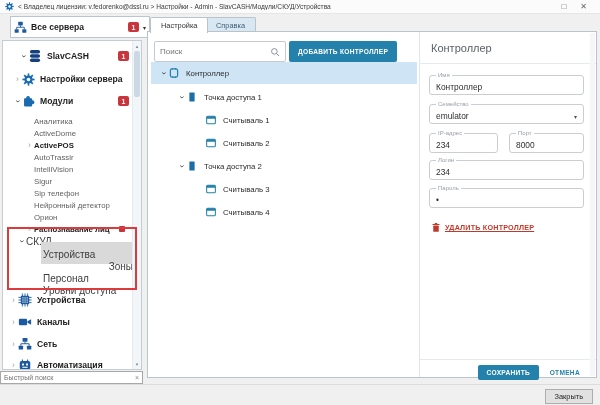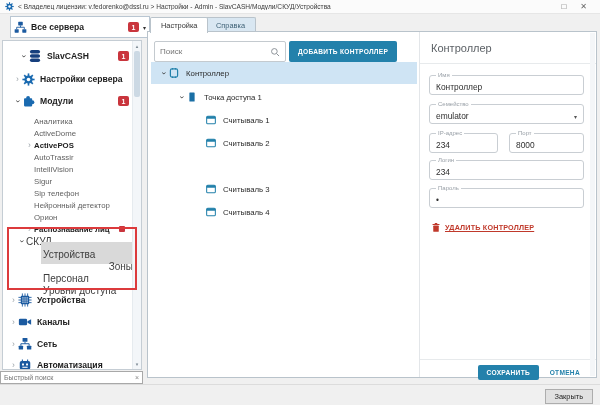--- a/index.html
+++ b/index.html
@@ -376,20 +376,29 @@
   </div>
   <div class="t-row ind2" style="top:100px;">
     <span class="tico">
       <svg viewBox="0 0 16 16" width="12" height="12">
           <rect x="2.2" y="3" width="11.6" height="10" rx="1.4" fill="none" stroke="#2381ab" stroke-width="1.4"></rect>
           <path d="M2.2 4.4c0-.8.6-1.4 1.4-1.4h8.8c.8 0 1.4.6 1.4 1.4v2H2.2z" fill="#2381ab"></path>
         </svg>
     </span>
     <span class="tlabel">Считываль 2</span>
   </div>
+  <div class="t-row ind1" style="top:123px;">
+    <span class="chev dark open">›</span>
+    <span class="tico">
+      <svg viewBox="0 0 16 16" width="12" height="12">
+          <rect x="4.5" y="2" width="7" height="12" rx="0.8" fill="#1a6fa5"></rect>
+        </svg>
+    </span>
+    <span class="tlabel">Точка доступа 2</span>
+  </div>
   <div class="t-row ind2" style="top:146px;">
     <span class="tico">
       <svg viewBox="0 0 16 16" width="12" height="12">
           <rect x="2.2" y="3" width="11.6" height="10" rx="1.4" fill="none" stroke="#2381ab" stroke-width="1.4"></rect>
           <path d="M2.2 4.4c0-.8.6-1.4 1.4-1.4h8.8c.8 0 1.4.6 1.4 1.4v2H2.2z" fill="#2381ab"></path>
         </svg>
     </span>
     <span class="tlabel">Считываль 3</span>
   </div>
   <div class="t-row ind2" style="top:169px;">

